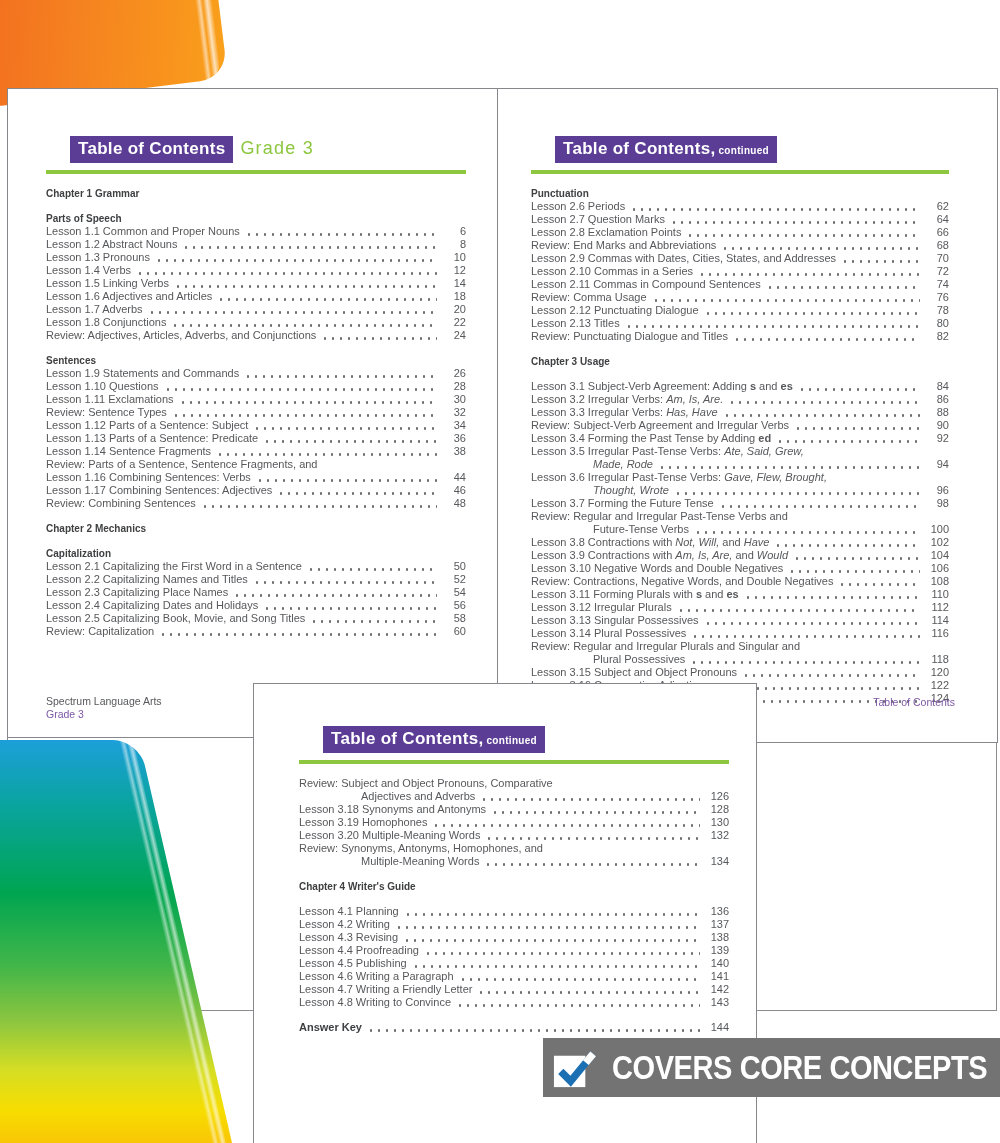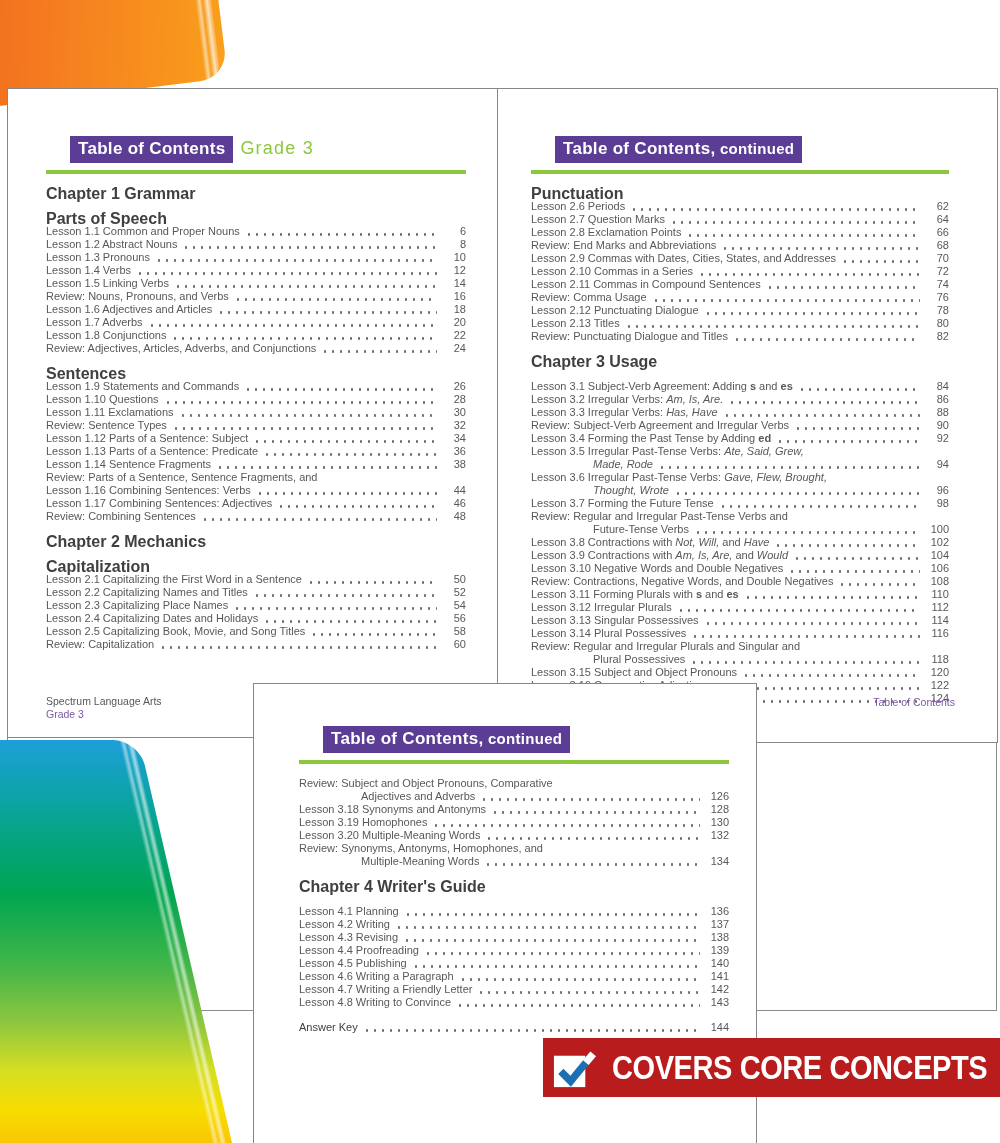--- a/index.html
+++ b/index.html
@@ -40,41 +40,41 @@
   #pg2{left:253px;top:683px;width:504px;height:460px;border-bottom:none;z-index:4;}
   .page-inner{position:relative;width:100%;height:100%;box-sizing:border-box;}
   #pg0 .page-inner{padding:47px 31px 0 38px;}
   #pg1 .page-inner{padding:47px 48px 0 33px;}
   #pg2 .page-inner{padding:42px 27px 0 45px;}
   .title-line{white-space:nowrap;margin-bottom:7px;padding-left:24px;}
   .title-box{
     display:inline-block;background:#5b3d96;color:#ffffff;font-weight:bold;
     font-size:17px;letter-spacing:.3px;padding:3px 8px 4px 8px;vertical-align:baseline;
   }
-  .title-small{font-size:15px;font-weight:bold;}
+  .title-small{font-size:10px;font-weight:bold;}
   .title-after{color:#8dc63f;font-size:18px;letter-spacing:1.2px;margin-left:7px;font-weight:normal;}
   .rule{height:4px;background:#8dc63f;margin-bottom:13px;}
   .block{margin-bottom:12px;}
-  .hd{font-weight:bold;color:#3f4042;font-size:16px;line-height:13px;}
+  .hd{font-weight:bold;color:#3f4042;font-size:10px;line-height:13px;}
   .row{display:flex;align-items:flex-end;font-size:11px;line-height:13px;color:#57585b;}
   .row .lbl{white-space:pre-wrap;}
   .row.indent .lbl{padding-left:62px;}
-  .row.bold-row .lbl{font-weight:normal;color:#3f4042;}
+  .row.bold-row .lbl{font-weight:bold;color:#3f4042;}
   .dots{
     flex:1;height:3px;margin:0 5px 2px 5px;
     background-image:radial-gradient(circle,#6d6e71 1.05px,rgba(0,0,0,0) 1.4px);
     background-size:8px 3px;background-repeat:repeat-x;background-position:left bottom;
   }
   .pg-num{text-align:right;min-width:24px;}
   .footer{position:absolute;left:38px;bottom:16px;font-size:10.5px;line-height:13px;color:#57585b;}
   .footer .grade{color:#7e57a5;}
   .footer-right{position:absolute;right:42px;bottom:34px;font-size:10.5px;color:#7e57a5;}
   
   #banner{
-    position:absolute;left:543px;top:1038px;width:457px;height:59px;background:#b91c1c;
+    position:absolute;left:543px;top:1038px;width:457px;height:59px;background:#737373;
     display:flex;align-items:center;z-index:6;
   }
   #banner svg{margin-left:8px;flex:0 0 auto;}
   #banner-text{
     color:#ffffff;font-weight:bold;font-size:33px;letter-spacing:-0.5px;white-space:nowrap;
     transform:scaleX(.88);transform-origin:left center;margin-left:12px;
   }
 </style>
 </head>
 <body>
@@ -114,25 +114,20 @@
             <span class="lbl"><span>Lesson 1.4 Verbs</span></span>
             <span class="dots"></span>
             <span class="pg-num">12</span>
           </div>
           <div class="row">
             <span class="lbl"><span>Lesson 1.5 Linking Verbs</span></span>
             <span class="dots"></span>
             <span class="pg-num">14</span>
           </div>
           <div class="row">
-            <span class="lbl"><span>Review: Nouns, Pronouns, and Verbs</span></span>
-            <span class="dots"></span>
-            <span class="pg-num">16</span>
-          </div>
-          <div class="row">
             <span class="lbl"><span>Lesson 1.6 Adjectives and Articles</span></span>
             <span class="dots"></span>
             <span class="pg-num">18</span>
           </div>
           <div class="row">
             <span class="lbl"><span>Lesson 1.7 Adverbs</span></span>
             <span class="dots"></span>
             <span class="pg-num">20</span>
           </div>
           <div class="row">

